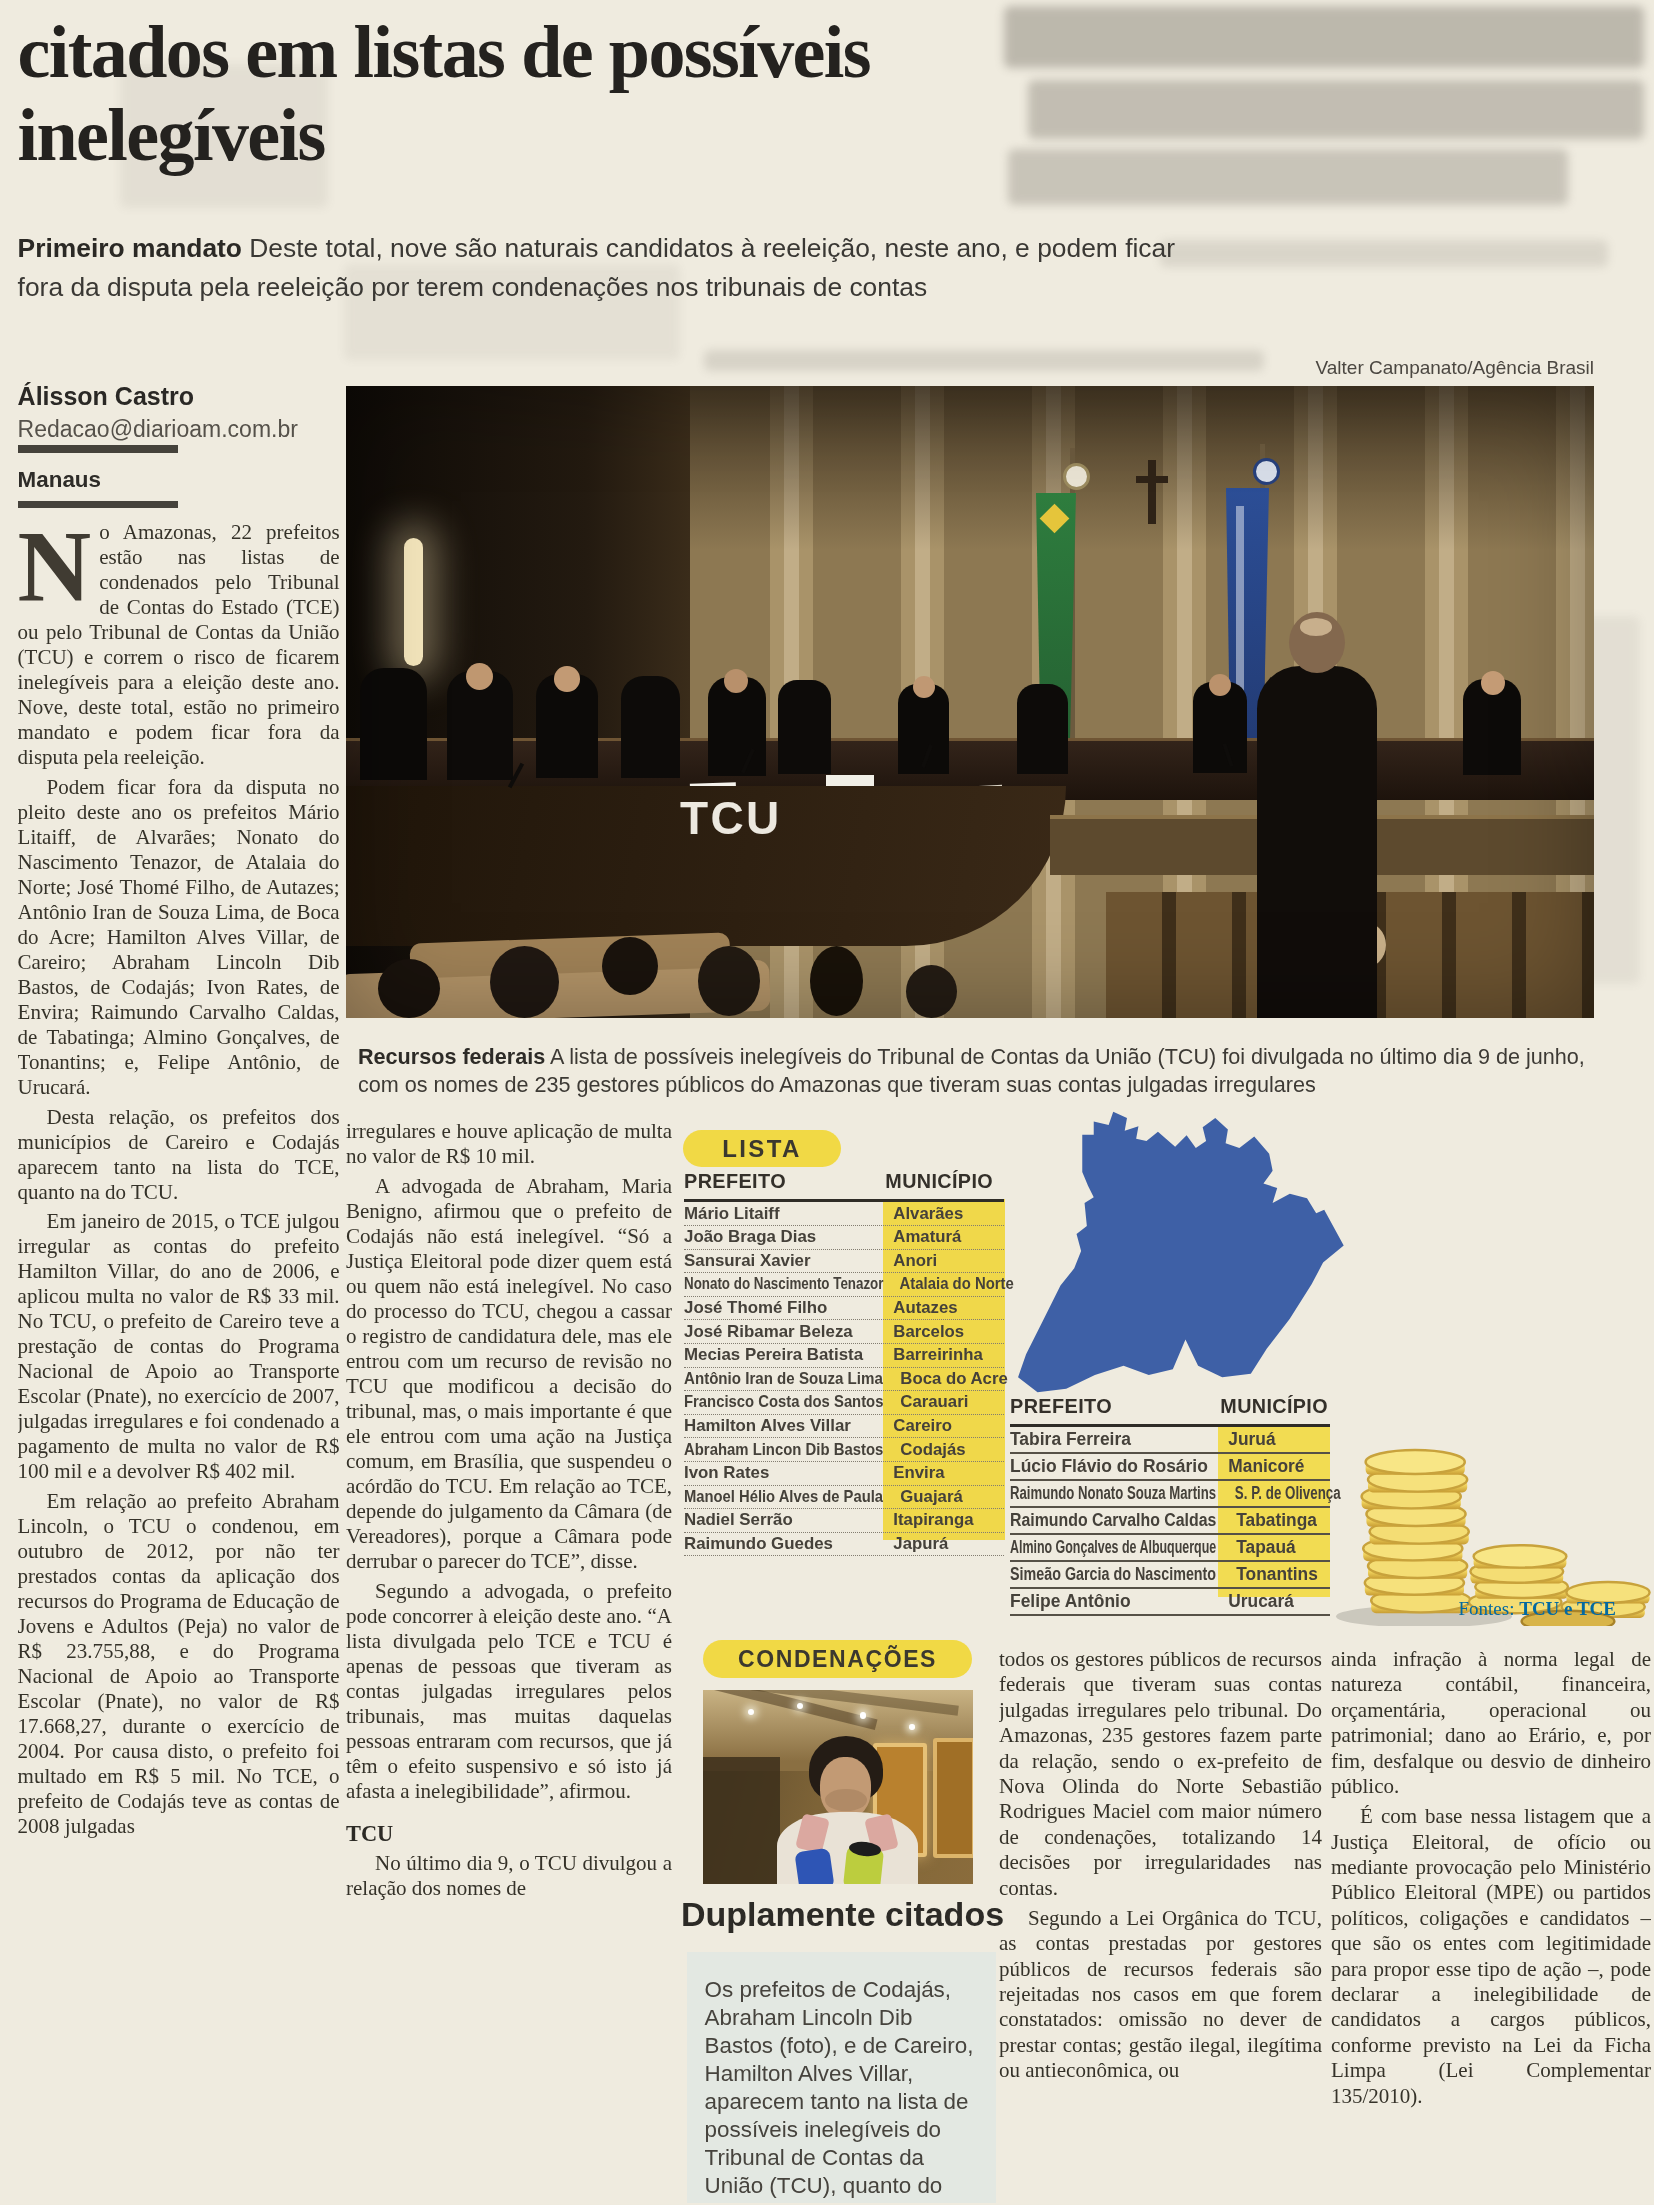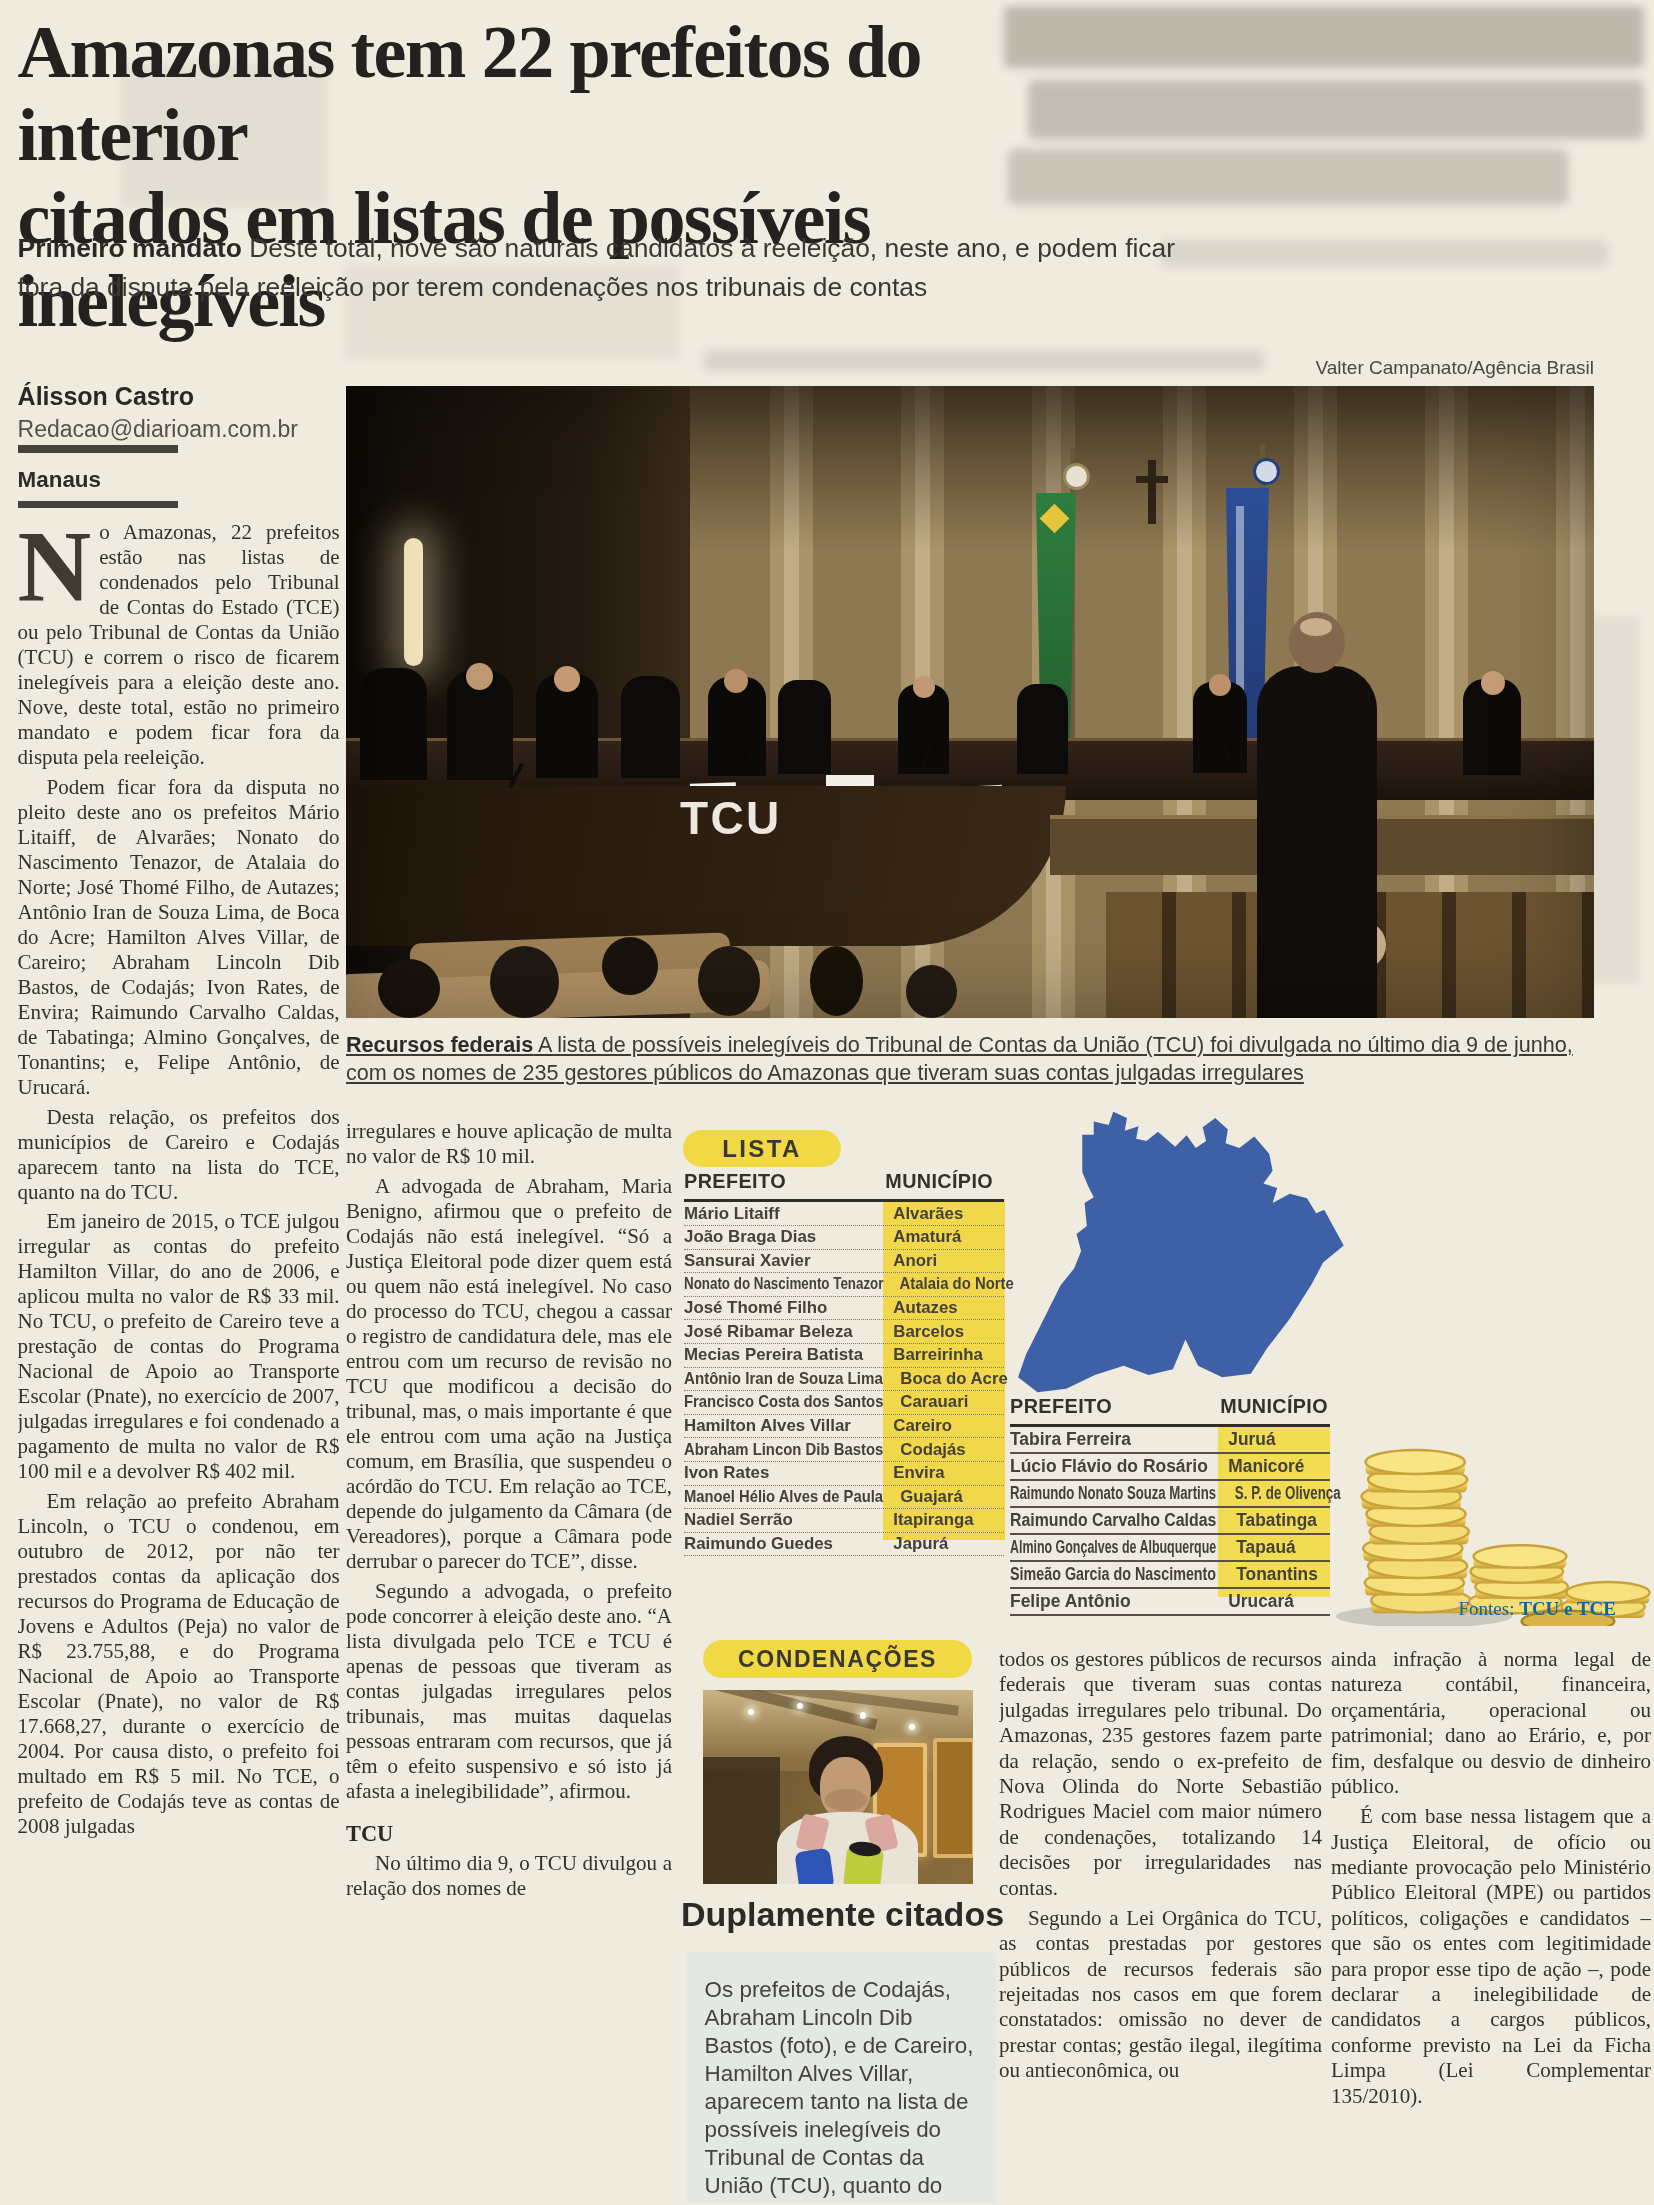--- a/index.html
+++ b/index.html
@@ -65,21 +65,20 @@
   <div class="ghost" style="left:1004px;top:6.4px;width:640px;height:62px;opacity:.34;"></div>
   <div class="ghost" style="left:1028px;top:80px;width:616px;height:59px;opacity:.30;"></div>
   <div class="ghost" style="left:1008px;top:149px;width:560px;height:56px;opacity:.26;"></div>
   <div class="ghost" style="left:1160px;top:240px;width:448px;height:27px;opacity:.14;"></div>
   <div class="ghost" style="left:704px;top:350px;width:560px;height:21px;opacity:.16;"></div>
   <div class="ghost" style="left:120px;top:64px;width:208px;height:144px;opacity:.08;"></div>
   <div class="ghost" style="left:1504px;top:616px;width:136px;height:368px;opacity:.08;"></div>
   <div class="ghost" style="left:344px;top:264px;width:336px;height:96px;opacity:.07;"></div>
 
   <h1 class="headline" style="margin:0;">
-    <span style="display:block;">Amazonas tem 22 prefeitos do interior</span>
     <span style="display:block;">citados em listas de possíveis inelegíveis</span>
   </h1>
 
   <p class="deck" style="margin:0;">
     <b>Primeiro mandato</b><span> Deste total, nove são naturais candidatos à reeleição, neste ano, e podem ficar fora da disputa pela reeleição por terem condenações nos tribunais de contas</span>
   </p>
 
   <div class="credit">Valter Campanato/Agência Brasil</div>
 
   <div class="photo">
@@ -150,21 +149,21 @@
     <div class="abs" style="left:64px;top:552px;width:320px;height:35px;background:#a08257;border-radius:11.2px;transform:rotate(-2deg);"></div>
     <div class="abs" style="left:32px;top:573px;width:62px;height:59px;border-radius:50%;background:#1a130d;"></div>
     <div class="abs" style="left:144px;top:560px;width:69px;height:72px;border-radius:50%;background:#201812;"></div>
     <div class="abs" style="left:256px;top:551px;width:56px;height:58px;border-radius:50%;background:#1a130d;"></div>
     <div class="abs" style="left:352px;top:560px;width:62px;height:70px;border-radius:50%;background:#221a12;"></div>
     <div class="abs" style="left:464px;top:560px;width:53px;height:70px;border-radius:50%;background:#191209;"></div>
     <div class="abs" style="left:560px;top:579px;width:51px;height:53px;border-radius:50%;background:#241c14;"></div>
     <div class="abs" style="left:0;top:0;width:100%;height:100%;box-shadow:inset 0 0 96px rgba(0,0,0,.35);"></div>
   </div>
 
-  <p class="caption" style="margin:0;text-decoration:underline;">
+  <p class="caption" style="margin:12px;">
     <b>Recursos federais</b><span> A lista de possíveis inelegíveis do Tribunal de Contas da União (TCU) foi divulgada no último dia 9 de junho, com os nomes de 235 gestores públicos do Amazonas que tiveram suas contas julgadas irregulares</span>
   </p>
 
   <div class="by-name">Álisson Castro</div>
   <div class="by-mail">Redacao@diarioam.com.br</div>
   <div class="rule" style="top:445px;"></div>
   <div class="dateline">Manaus</div>
   <div class="rule" style="top:501px;height:7.2px;"></div>
 
   <div class="col" style="left:17.6px;top:520px;width:322px;height:1680px;">

